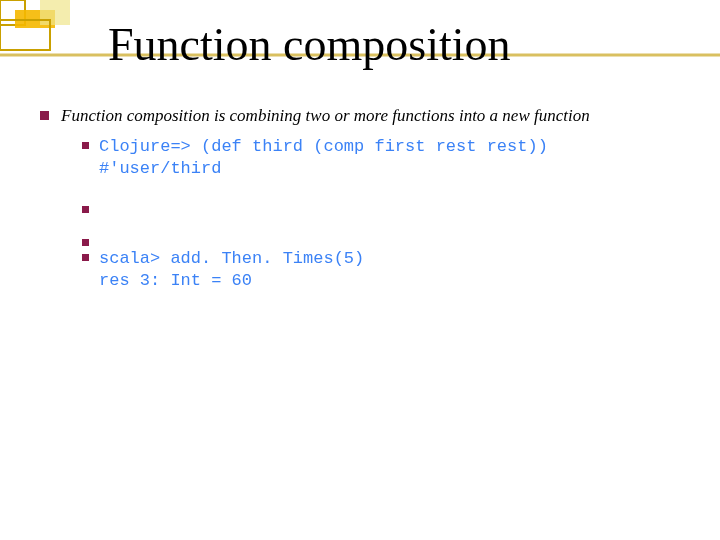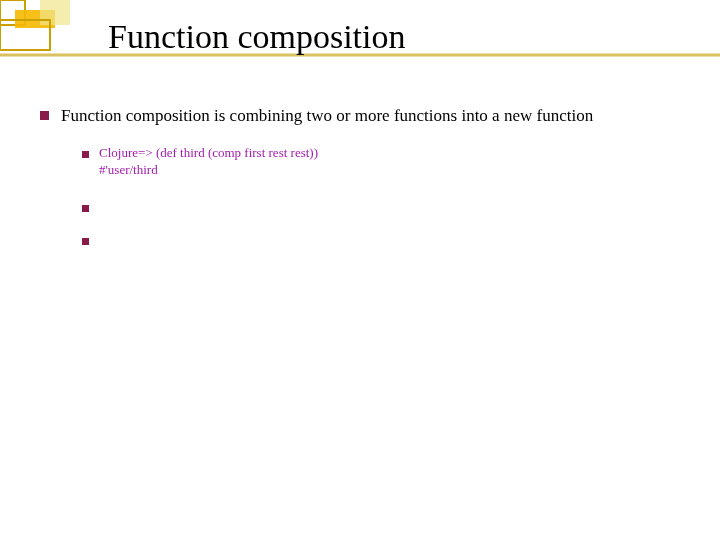--- a/index.html
+++ b/index.html
@@ -16,21 +16,21 @@
     top: 0;
     left: 0;
     width: 100%;
     height: 60px;
     pointer-events: none;
   }
   .title {
     position: absolute;
     top: 18px;
     left: 108px;
-    font-size: 34px;
+    font-size: 46px;
     font-weight: normal;
     color: #000;
   }
   .content {
     position: absolute;
     top: 105px;
     left: 40px;
     right: 20px;
     font-size: 17px;
     line-height: 1.25;
@@ -46,39 +46,40 @@
   }
   .bullet-sub {
     display: inline-block;
     width: 7px;
     height: 7px;
     background: #8a1a4a;
     margin-right: 10px;
     vertical-align: 2px;
   }
   .intro {
-    margin-bottom: 19px;
+    margin-bottom: 10px;
+    font-style: italic;
   }
   .sublist {
     margin-left: 42px;
   }
   .item {
     display: flex;
     align-items: flex-start;
     margin-bottom: 2px;
   }
   .item .bullet-sub {
     flex: 0 0 auto;
     margin-top: 6px;
   }
   .code {
-    font-family: Liberation Serif, serif;
-    color: #a21caf;
+    font-family: Liberation Mono, monospace;
+    color: #3b82f6;
     white-space: pre-wrap;
-    font-size: 13px;
+    font-size: 17px;
     line-height: 1.28;
   }
   .gap { height: 18px; }
 </style>
 </head>
 <body>
 
 <svg class="header-decoration" viewBox="0 0 720 60" preserveAspectRatio="none">
   <rect x="0" y="0" width="25" height="25" fill="none" stroke="#c9a000" stroke-width="2"></rect>
   <rect x="15" y="10" width="40" height="18" fill="#f5b800" opacity="0.9"></rect>
@@ -105,14 +106,19 @@
 
     <div class="item">
       <span class="bullet-sub"></span>
     </div>
 
     <div class="gap"></div>
 
     <div class="item">
       <span class="bullet-sub"></span>
     </div>
+    <div class="item">
+      <span class="bullet-sub"></span>
+      <span class="code">scala&gt; add. Then. Times(5)
+res 3: Int = 60</span>
+    </div>
   </div>
 </div>
 
 </body></html>

